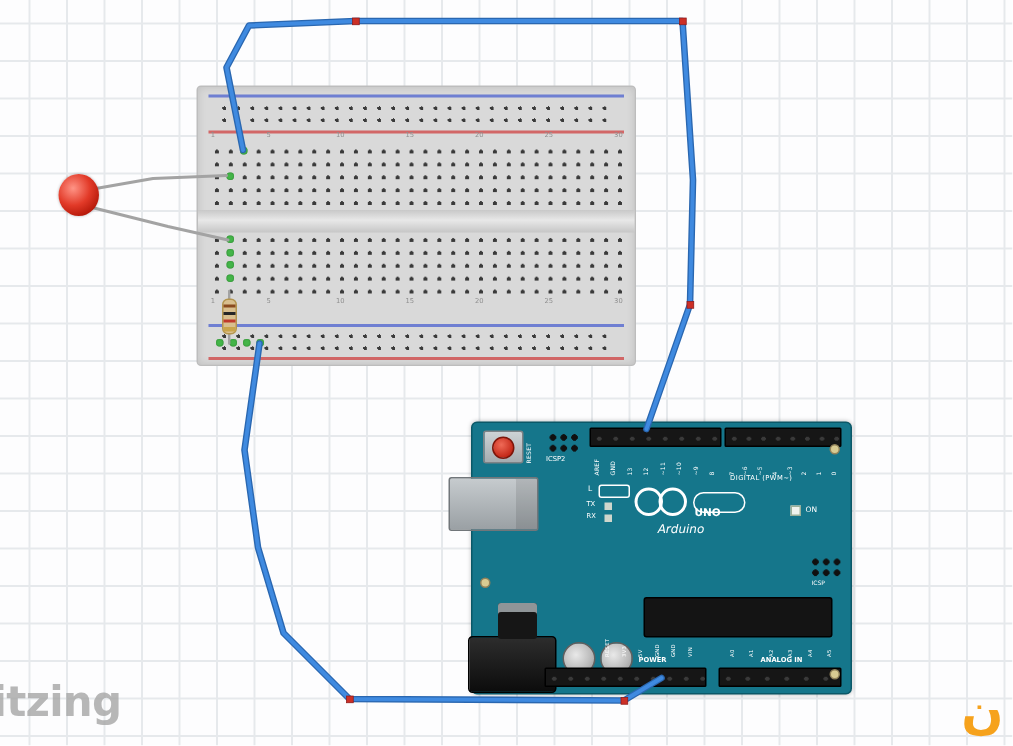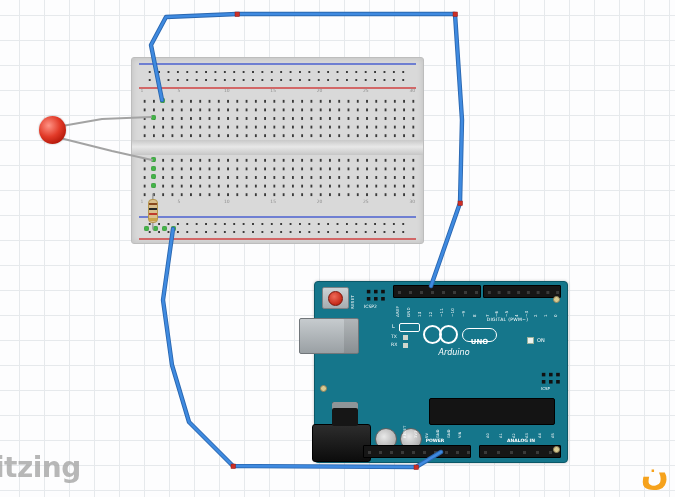--- a/index.html
+++ b/index.html
@@ -118,21 +118,21 @@
 
     <div style="position:absolute;left:84px;top:41px;width:21px;height:9px;border:1px solid #fff;border-radius:2px"></div>
     <span class="slab" style="left:77px;top:42px;font-size:5px">L</span>
     <span class="slab" style="left:76px;top:53px;font-size:4.5px">TX</span>
     <span class="slab" style="left:76px;top:61px;font-size:4.5px">RX</span>
     <div style="position:absolute;left:88px;top:53px;width:5px;height:5px;background:#cfd6cc"></div>
     <div style="position:absolute;left:88px;top:61px;width:5px;height:5px;background:#cfd6cc"></div>
 
     <div class="ring" style="left:108px;top:43px"></div>
     <div class="ring" style="left:124px;top:43px"></div>
-    <div style="position:absolute;left:147px;top:46px;width:35px;height:14px;border:1.5px solid #fff;border-radius:7px;text-align:center">
+    <div style="position:absolute;left:147px;top:46px;width:35px;height:14px;border:1.5px solid #fff;border-radius:7px;">
       <span class="slab" style="position:static;font-size:7px;font-weight:bold;line-height:11px;color:#fff">UNO</span>
     </div>
     <span class="slab" style="left:112px;top:67px;width:54px;text-align:center;font-size:8px;font-style:italic">Arduino</span>
 
     <div style="position:absolute;left:212px;top:55px;width:7px;height:7px;background:#eef3ee;border:.5px solid #9ab09a"></div>
     <span class="slab" style="left:222px;top:56px;font-size:5px">ON</span>
 
     <div class="pins6" style="left:225px;top:89px"></div>
     <span class="slab" style="left:226px;top:105px;font-size:4px">ICSP</span>
 

